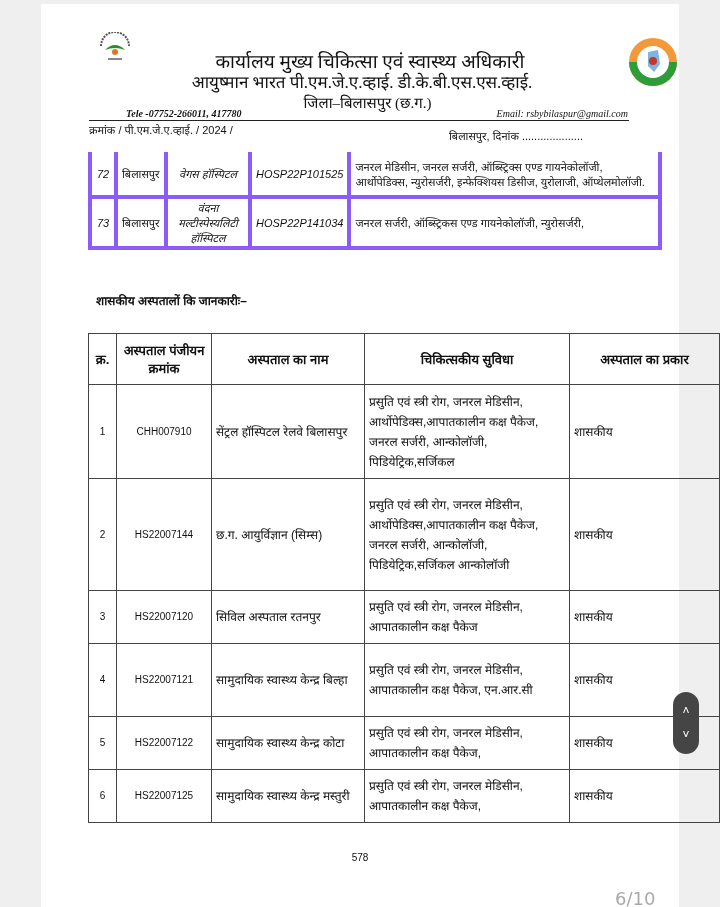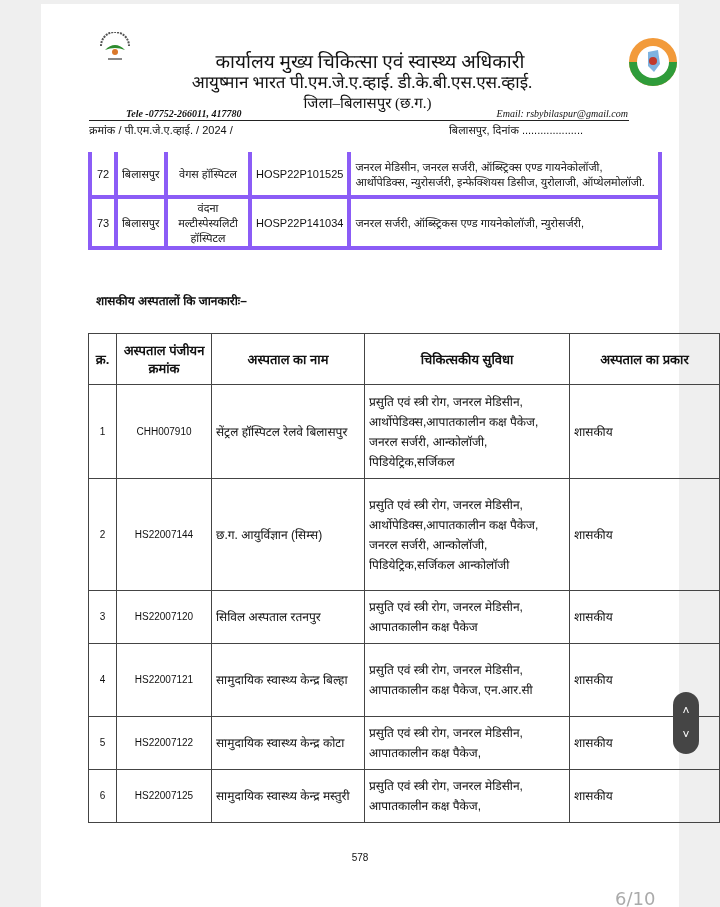--- a/index.html
+++ b/index.html
@@ -11,27 +11,27 @@
   .logo-left { left:52px; top:28px; width:44px; height:36px; }
   .logo-right { left:587px; top:30px; width:50px; height:56px; }
   
   .hd1 { left:0; width:638px; top:44px; text-align:center; font-family:"Liberation Serif","DejaVu Serif",serif; font-size:19px; padding-left:20px; box-sizing:border-box;}
   .hd2 { left:0; width:638px; top:66px; text-align:center; font-family:"Liberation Serif","DejaVu Serif",serif; font-size:17px; padding-left:4px; box-sizing:border-box;}
   .hd3 { left:0; width:638px; top:88px; text-align:center; font-family:"Liberation Serif","DejaVu Serif",serif; font-size:15px; padding-left:15px; box-sizing:border-box;}
   .tele { left:51px; top:104px; font-family:"Liberation Serif",serif; font-style:italic; font-weight:bold; font-size:10px;margin-left:34px; }
   .email { right:51px; top:104px; font-family:"Liberation Serif",serif; font-style:italic; font-weight:normal; font-size:10px; }
   .hr { left:48px; width:540px; top:116px; height:1px; background:#222; }
   .ref { left:48px; top:118px; font-size:11px; }
-  .place { left:408px; top:118px; font-size:11px;text-align:center; }
+  .place { left:408px; top:124px; font-size:11px;text-align:center; }
   
   table { border-collapse:collapse; }
   .t1 { position:absolute; left:47px; top:148px; width:574px; font-size:11px; }
   .t1 td { border:4px solid #8b5cf6; padding:1px 4px; vertical-align:middle; }
   .t1 tr:first-child td { border-top:none; }
-  .t1 .c { text-align:center; }
+  .t1 .c { text-align:center;font-style:italic; }
   .section { left:55px; top:288px; font-weight:bold; font-size:12px; }
   
   .t2 { position:absolute; left:47px; top:329px; width:632px; font-size:12px; }
   .t2 th, .t2 td { border:1px solid #444; padding:2px 4px; }
   .t2 th { font-weight:bold; font-size:13px; text-align:center; vertical-align:middle; height:46px; }
   .t2 td { vertical-align:middle; line-height:20px; }
   .t2 td.num, .t2 td.reg { text-align:center; font-size:10px; }
   .pagenum { left:0; width:638px; top:848px; text-align:center; font-size:10px; }
   .counter { left:574px; top:884px; font-size:18px; color:#aaa; font-family:"DejaVu Sans",sans-serif; }
   .scroller { position:absolute; left:673px; top:692px; width:26px; height:62px; background:#454545; border-radius:13px; }

